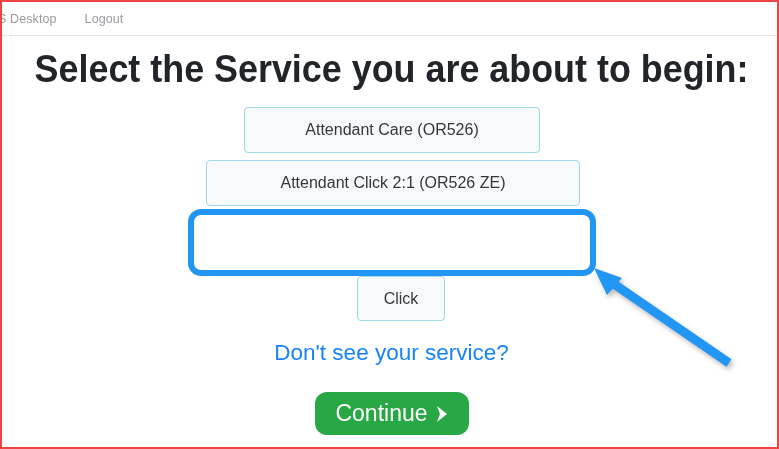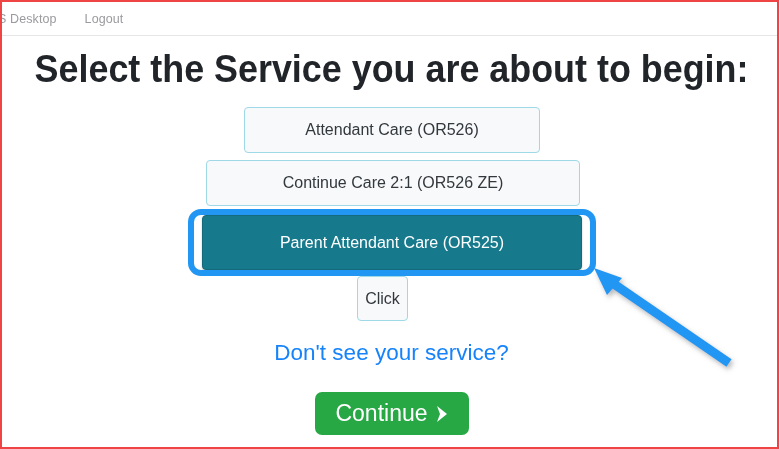--- a/index.html
+++ b/index.html
@@ -83,21 +83,21 @@
   .opt.selected {
     background: #17798c;
     border-color: #146a7a;
     color: #ffffff;
     box-shadow: 0 1px 2px rgba(0,0,0,0.25);
   }
 
   #opt-1 { left: 242px; top: 105px; width: 296px; height: 46px; }
   #opt-2 { left: 204px; top: 158px; width: 374px; height: 46px; }
   #opt-3 { left: 200px; top: 213px; width: 380px; height: 55px; }
-  #opt-4 { left: 355px; top: 274px; width: 51px;  height: 45px; }
+  #opt-4 { left: 355px; top: 274px; width: 88px;  height: 45px; }
 
   
   .annot-box {
     position: absolute;
     left: 186px;
     top: 207px;
     width: 408px;
     height: 67px;
     border: 6px solid #2196f3;
     border-radius: 13px;
@@ -131,21 +131,21 @@
 
   
   .continue-btn {
     position: absolute;
     left: 313px;
     top: 390px;
     width: 154px;
     height: 43px;
     background: #28a745;
     border: none;
-    border-radius: 7px;
+    border-radius: 12px;
     color: #ffffff;
     font-family: "Liberation Sans", sans-serif;
     font-size: 23px;
     display: flex;
     align-items: center;
     justify-content: center;
     gap: 7px;
     cursor: pointer;
     padding: 12px;
   }
@@ -161,22 +161,21 @@
 <div id="screen">
 
   <div class="topbar">
     <span class="topbar-item first">S Desktop</span>
     <span class="topbar-item second">Logout</span>
   </div>
 
   <div class="page-title">Select the Service you are about to begin:</div>
 
   <div class="opt" id="opt-1">Attendant Care (OR526)</div>
-  <div class="opt" id="opt-2">Continue Care 2:1 (OR526 ZE)</div>
-  <div class="opt selected" id="opt-3">Parent Attendant Care (OR525)</div>
+  <div class="opt" id="opt-2">Attendant Click 2:1 (OR526 ZE)</div>
   <div class="opt" id="opt-4">Click</div>
 
   <div class="annot-box"></div>
 
   <svg class="annot-arrow" viewBox="0 0 190 135">
     <defs>
       <filter id="ashadow" x="-30%" y="-30%" width="180%" height="180%">
         <feDropShadow dx="2" dy="3" stdDeviation="2.4" flood-color="#808080" flood-opacity="0.55"></feDropShadow>
       </filter>
     </defs>

